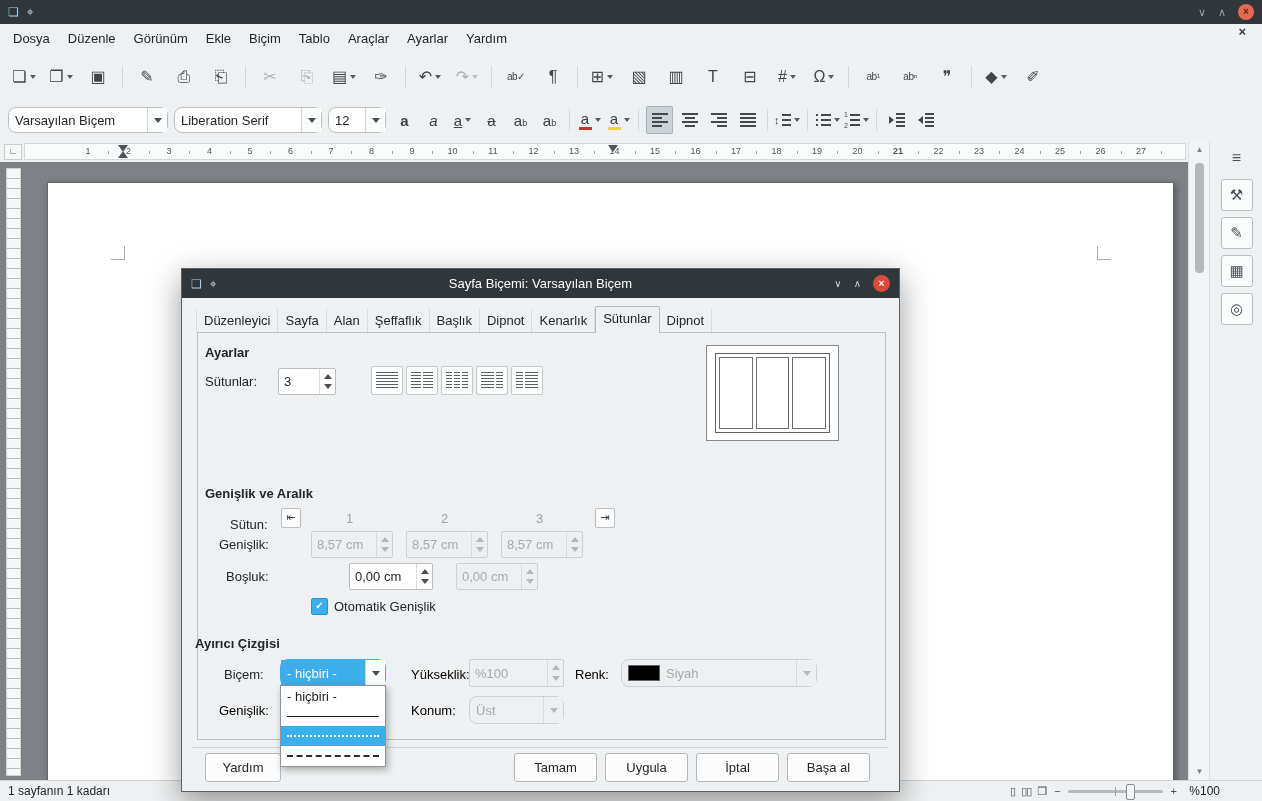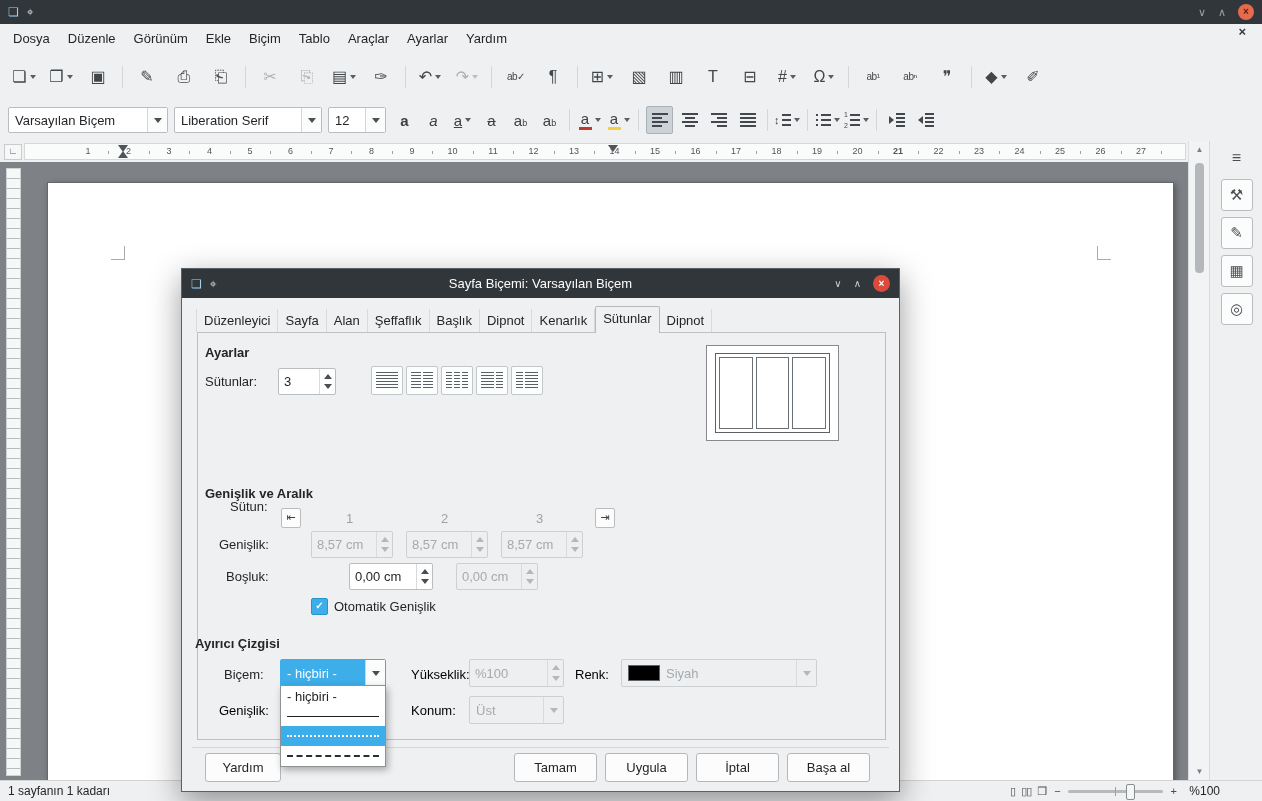--- a/index.html
+++ b/index.html
@@ -52,21 +52,21 @@
   .i-bullets{background-image:radial-gradient(circle 1.4px at 2px 2px,#44484c 98%,transparent),radial-gradient(circle 1.4px at 2px 7px,#44484c 98%,transparent),radial-gradient(circle 1.4px at 2px 12px,#44484c 98%,transparent),linear-gradient(#44484c,#44484c),linear-gradient(#44484c,#44484c),linear-gradient(#44484c,#44484c);background-size:16px 14px,16px 14px,16px 14px,10px 2px,10px 2px,10px 2px;background-position:0 0,0 0,0 0,6px 1px,6px 6px,6px 11px}
   .i-numbered{background-image:linear-gradient(#44484c,#44484c),linear-gradient(#44484c,#44484c),linear-gradient(#44484c,#44484c);background-size:10px 2px,10px 2px,10px 2px;background-position:6px 1px,6px 6px,6px 11px}
   .i-numbered::before{content:"1";position:absolute;left:0;top:-2px;font-size:7px;color:#44484c}
   .i-numbered::after{content:"2";position:absolute;left:0;bottom:-2px;font-size:7px;color:#44484c}
   .i-indent-inc{background-image:linear-gradient(#44484c,#44484c),linear-gradient(#44484c,#44484c),linear-gradient(#44484c,#44484c),linear-gradient(#44484c,#44484c);background-size:9px 2px,9px 2px,9px 2px,9px 2px;background-position:7px 0,7px 4px,7px 8px,7px 12px}
   .i-indent-inc::before{content:"";position:absolute;left:0;top:3px;border-left:5px solid #44484c;border-top:4px solid transparent;border-bottom:4px solid transparent}
   .i-indent-dec{background-image:linear-gradient(#44484c,#44484c),linear-gradient(#44484c,#44484c),linear-gradient(#44484c,#44484c),linear-gradient(#44484c,#44484c);background-size:9px 2px,9px 2px,9px 2px,9px 2px;background-position:7px 0,7px 4px,7px 8px,7px 12px}
   .i-indent-dec::before{content:"";position:absolute;left:0;top:3px;border-right:5px solid #44484c;border-top:4px solid transparent;border-bottom:4px solid transparent}
 
   
-  .combo{display:flex;align-items:stretch;background:#fff;border:1px solid #b9bdc0;border-radius:2px;height:24px}
+  .combo{display:flex;align-items:stretch;background:#fff;border:1px solid #b9bdc0;border-radius:8px;height:24px}
   .combo .val{flex:1;display:flex;align-items:center;padding:0 6px;white-space:nowrap;overflow:hidden}
   .combo .cbtn{width:19px;display:flex;align-items:center;justify-content:center;border-left:1px solid #d3d6d8;background:#fbfcfc}
   .c-arrow{width:0;height:0;border-left:4px solid transparent;border-right:4px solid transparent;border-top:5px solid #4a4e52}
   .combo.disabled{background:#edeff0;border-color:#cdd0d2}
   .combo.disabled .val{color:#a6aaad}
   .combo.disabled .cbtn{background:#edeff0;border-left-color:#d8dadb}
   .combo.disabled .c-arrow{border-top-color:#b4b8ba}
   .combo.open{border-color:#3daee9}
   .combo.open .val{background:#3daee9;color:#fcfcfc}
   .swatch{width:30px;height:14px;background:#000;border:1px solid #606468;margin:auto 0 auto 6px}
@@ -555,21 +555,21 @@
     </div>
   <div class="preview">
     <div class="pv-page" id="pv-page">
         <i class="pv-col"></i>
         <i class="pv-col"></i>
         <i class="pv-col"></i>
       </div>
   </div>
 
   <div class="dlg-h" style="left:23px;top:217px">Genişlik ve Aralık</div>
-  <div class="dlg-lbl" style="left:48px;top:230px">Sütun:</div>
+  <div class="dlg-lbl" style="left:48px;top:248px">Sütun:</div>
   <div class="col-nav-btn" style="left:99px;top:239px">⇤</div>
   <div class="col-nav-btn" style="left:413px;top:239px">⇥</div>
   <div class="dlg-lbl" style="left:37px;top:268px">Genişlik:</div>
   <div class="dlg-lbl" style="left:44px;top:300px">Boşluk:</div>
   <div class="checkbox">✓</div>
   <div class="dlg-lbl" style="left:152px;top:330px">Otomatik Genişlik</div>
 
   <div class="dlg-h" style="left:13px;top:367px">Ayırıcı Çizgisi</div>
   <div class="dlg-lbl" style="left:42px;top:398px">Biçem:</div>
   <div class="combo open" style="position:absolute;left:98px;top:390px;width:104px;height:26px">

